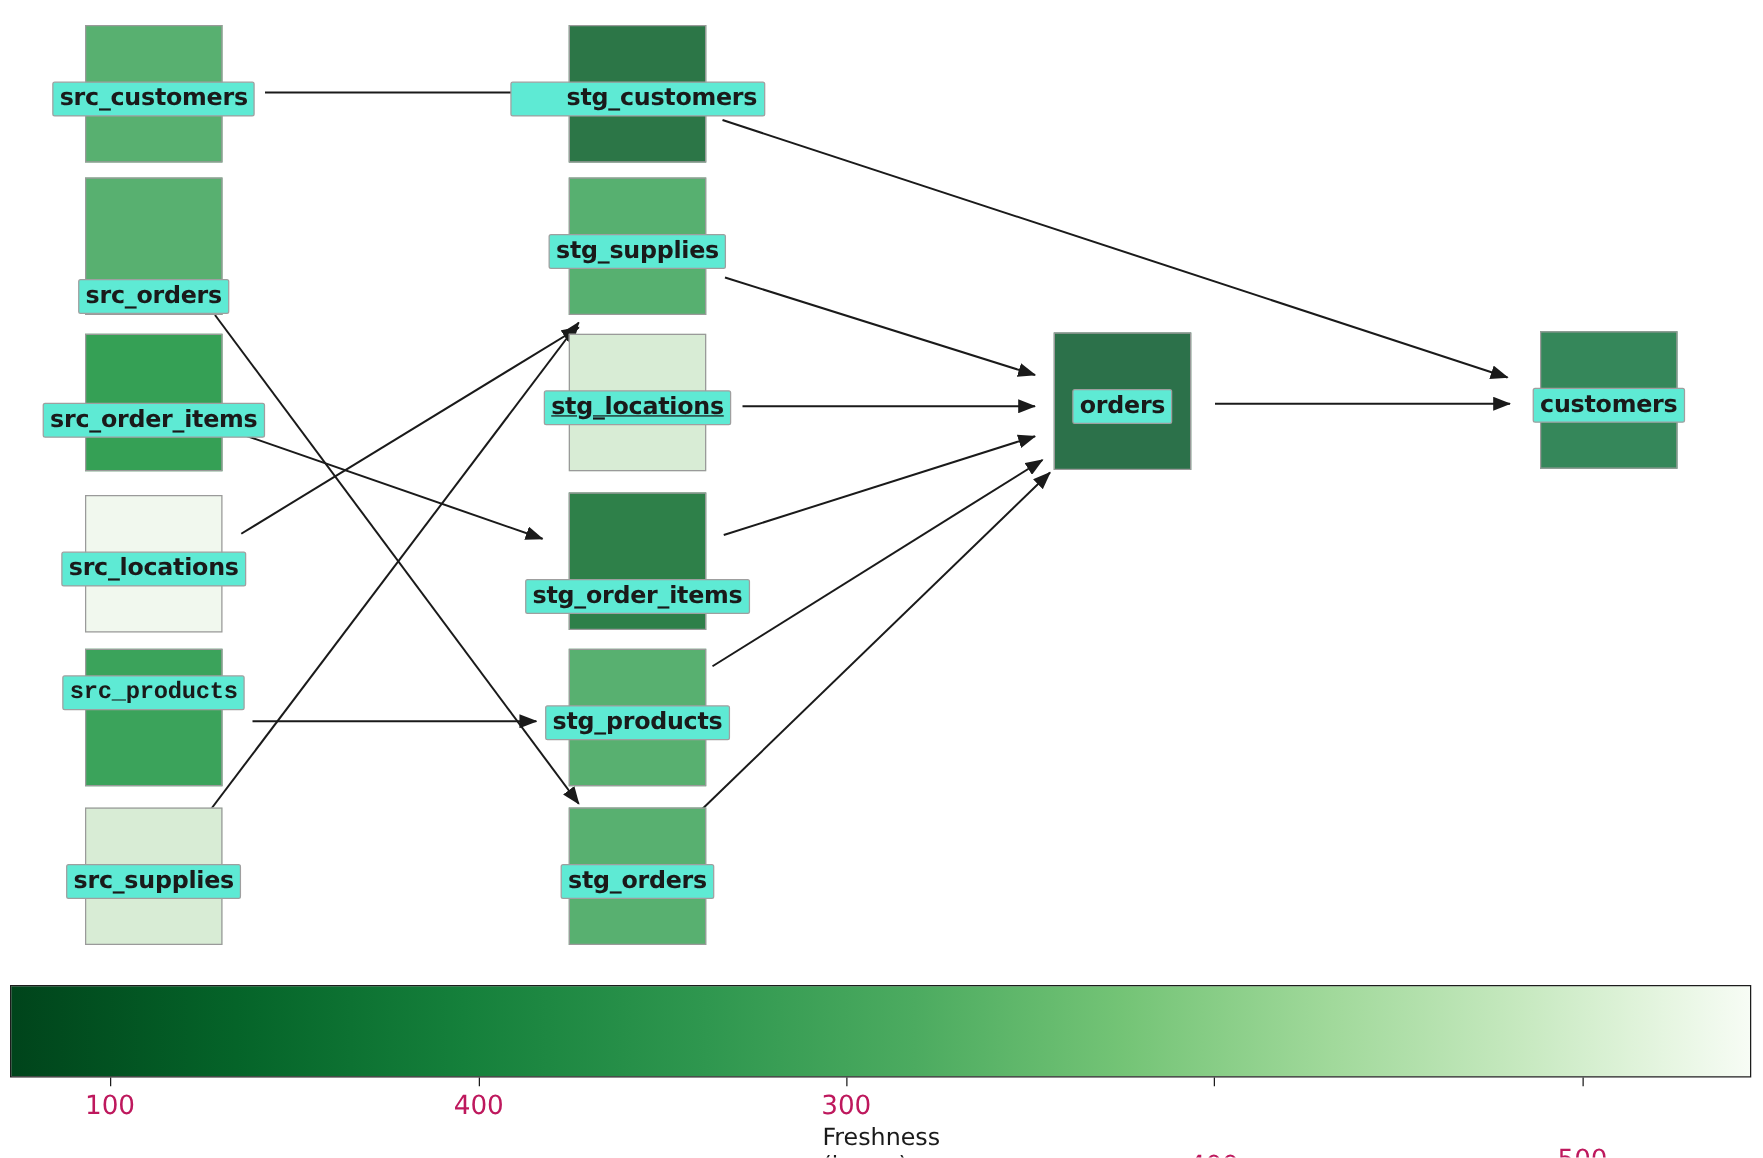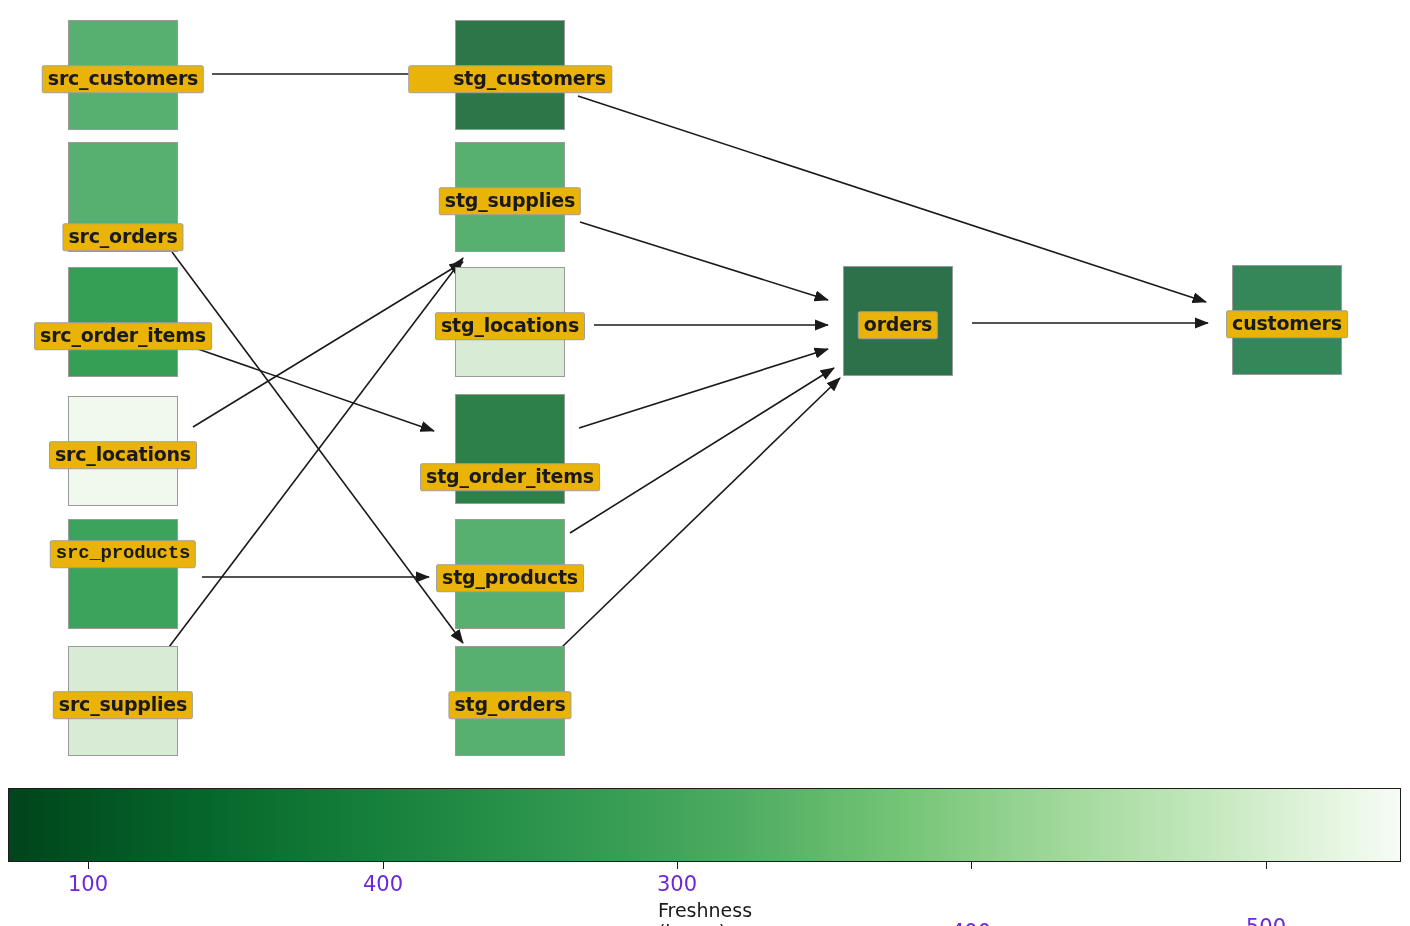--- a/index.html
+++ b/index.html
@@ -28,21 +28,21 @@
   #label-layer { position: absolute; left:0; top:0; width:1410px; height:926px; z-index: 3; }
 
   .node-box {
     position: absolute;
     box-sizing: border-box;
     border: 1px solid #9a9a9a;
   }
   .node-label {
     position: absolute;
     transform: translate(-50%, -50%);
-    background: #eab308;
+    background: #5eead4;
     border: 1px solid #9f9f9f;
     border-radius: 2px;
     padding: 2px 5px 3px 5px;
     font-size: 19px;
     font-weight: bold;
     color: #1a1a1a;
     white-space: nowrap;
     line-height: 1.08;
     letter-spacing: -0.2px;
   }
@@ -59,21 +59,21 @@
   }
   .cb-tick {
     position: absolute;
     width: 1.3px;
     background: #1c1c1c;
   }
   .cb-ticklabel {
     position: absolute;
     transform: translateX(-50%);
     font-size: 21px;
-    color: #6d28d9;
+    color: #be185d;
     font-family: "DejaVu Sans", "Liberation Sans", sans-serif;
   }
   #colorbar-title {
     position: absolute;
     transform: translateX(-50%);
     font-size: 19px;
     color: #1a1a1a;
   }
 </style>
 </head>
@@ -138,21 +138,21 @@
 
     <div id="label-layer">
         <div class="node-label" style="left: 123px; top: 79px;">src_customers</div>
         <div class="node-label" style="left: 123px; top: 201px; margin-top: 36px;">src_orders</div>
         <div class="node-label" style="left: 123px; top: 336px;">src_order_items</div>
         <div class="node-label" style="left: 123px; top: 455px;">src_locations</div>
         <div class="node-label" style="left: 123px; top: 554px; font-family: Liberation Mono, monospace;">src_products</div>
         <div class="node-label" style="left: 123px; top: 705px;">src_supplies</div>
         <div class="node-label" style="left: 510px; top: 79px; padding-left: 44px;">stg_customers</div>
         <div class="node-label" style="left: 510px; top: 201px;">stg_supplies</div>
-        <div class="node-label" style="left: 510px; top: 326px;">stg_locations</div>
+        <div class="node-label" style="left: 510px; top: 326px; text-decoration: underline;">stg_locations</div>
         <div class="node-label" style="left: 510px; top: 477px;">stg_order_items</div>
         <div class="node-label" style="left: 510px; top: 578px;">stg_products</div>
         <div class="node-label" style="left: 510px; top: 705px;">stg_orders</div>
         <div class="node-label" style="left: 898px; top: 325px;">orders</div>
         <div class="node-label" style="left: 1287px; top: 324px;">customers</div>
       </div>
   </div>
 
   <div id="colorbar-wrap">
     <div id="colorbar-gradient" style="left: 8px; top: 788px; width: 1393px; height: 74px; background: linear-gradient(to right, rgb(0, 68, 27) 0%, rgb(5, 100, 41) 13%, rgb(21, 128, 59) 26%, rgb(47, 151, 79) 40%, rgb(76, 171, 96) 52%, rgb(116, 196, 118) 64%, rgb(161, 217, 155) 76%, rgb(199, 233, 192) 87%, rgb(229, 245, 224) 95%, rgb(247, 252, 245) 100%);"></div>

